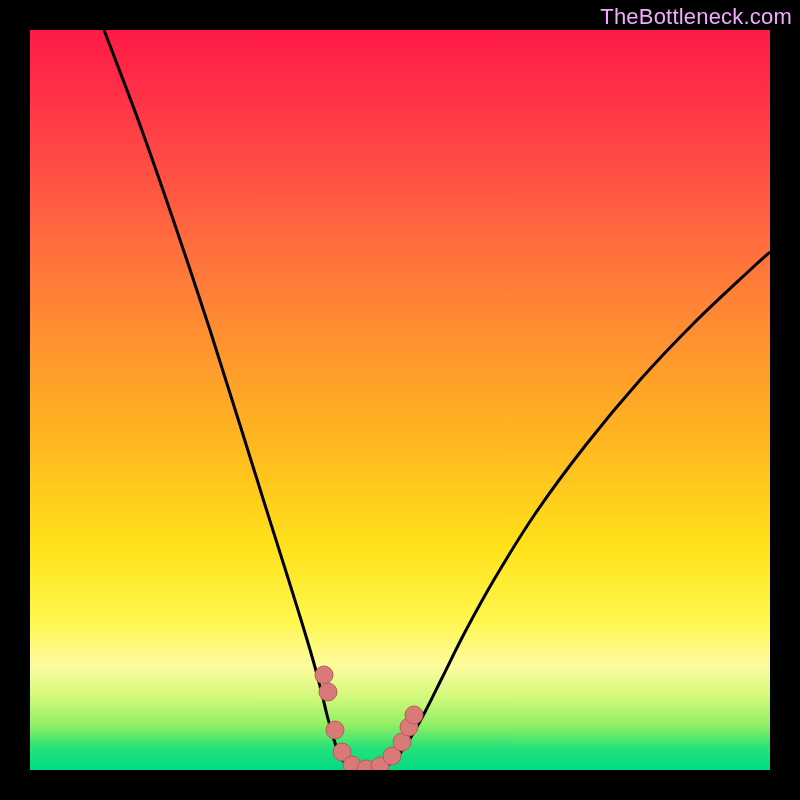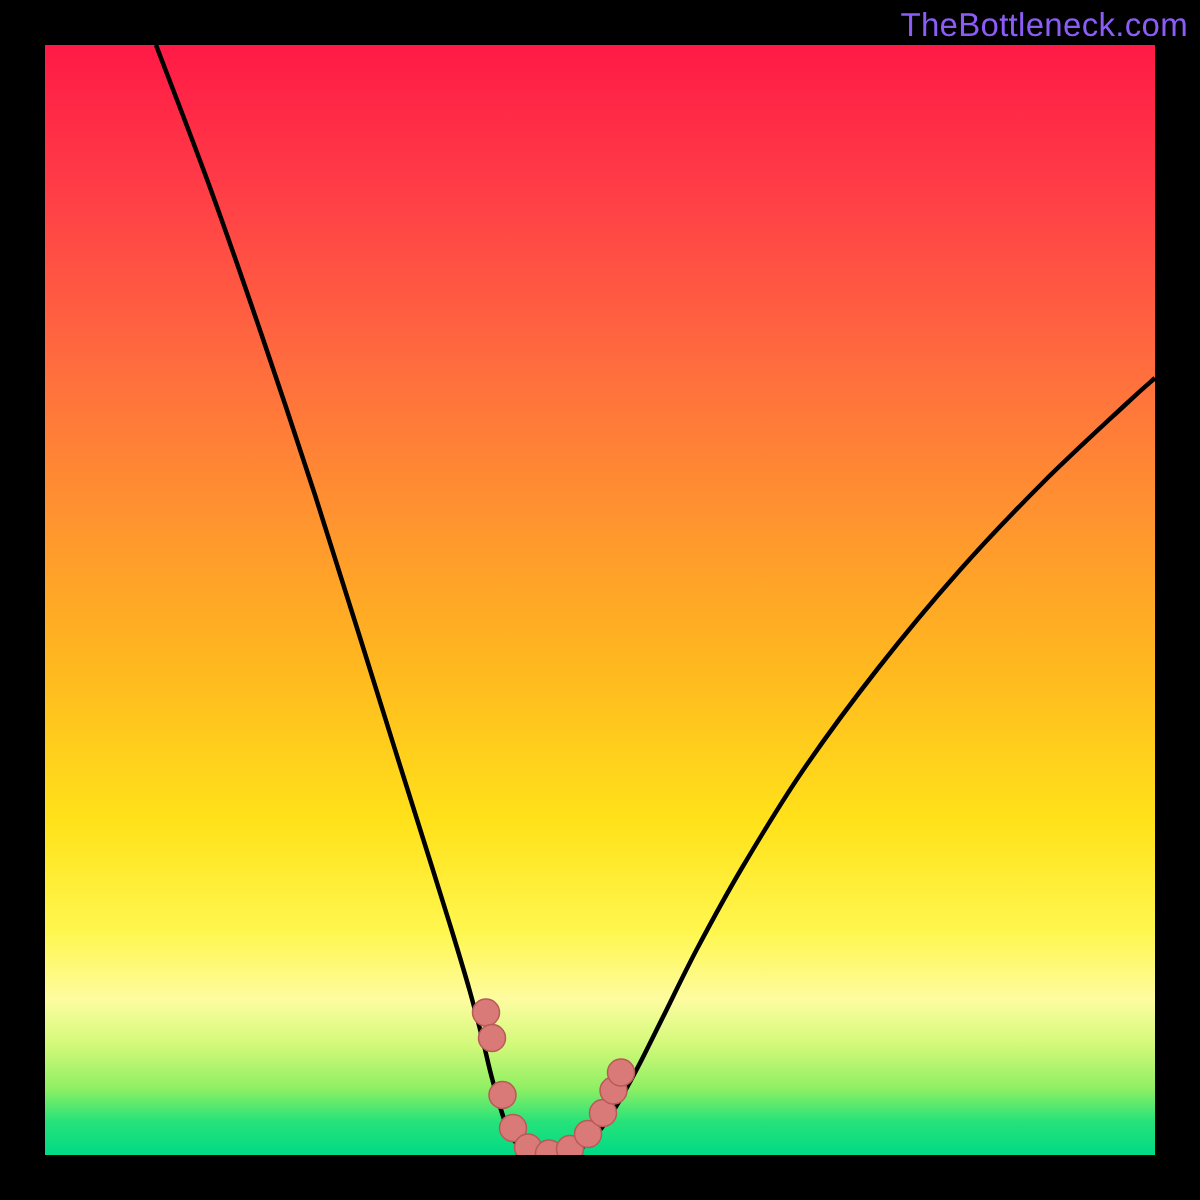--- a/index.html
+++ b/index.html
@@ -39,21 +39,21 @@
       #d4f97a 90%,
       #8fef63 94%,
       #26e27a 97%,
       #00da86 100%
     );
   }
   .watermark {
     position: absolute;
     top: 4px;
     right: 8px;
-    color: #8b5cf6;
+    color: #f0abfc;
     font-size: 22px;
     font-weight: 500;
     letter-spacing: 0.2px;
     user-select: none;
   }
   svg.curves {
     position: absolute;
     top: 0;
     left: 0;
     width: 740px;

